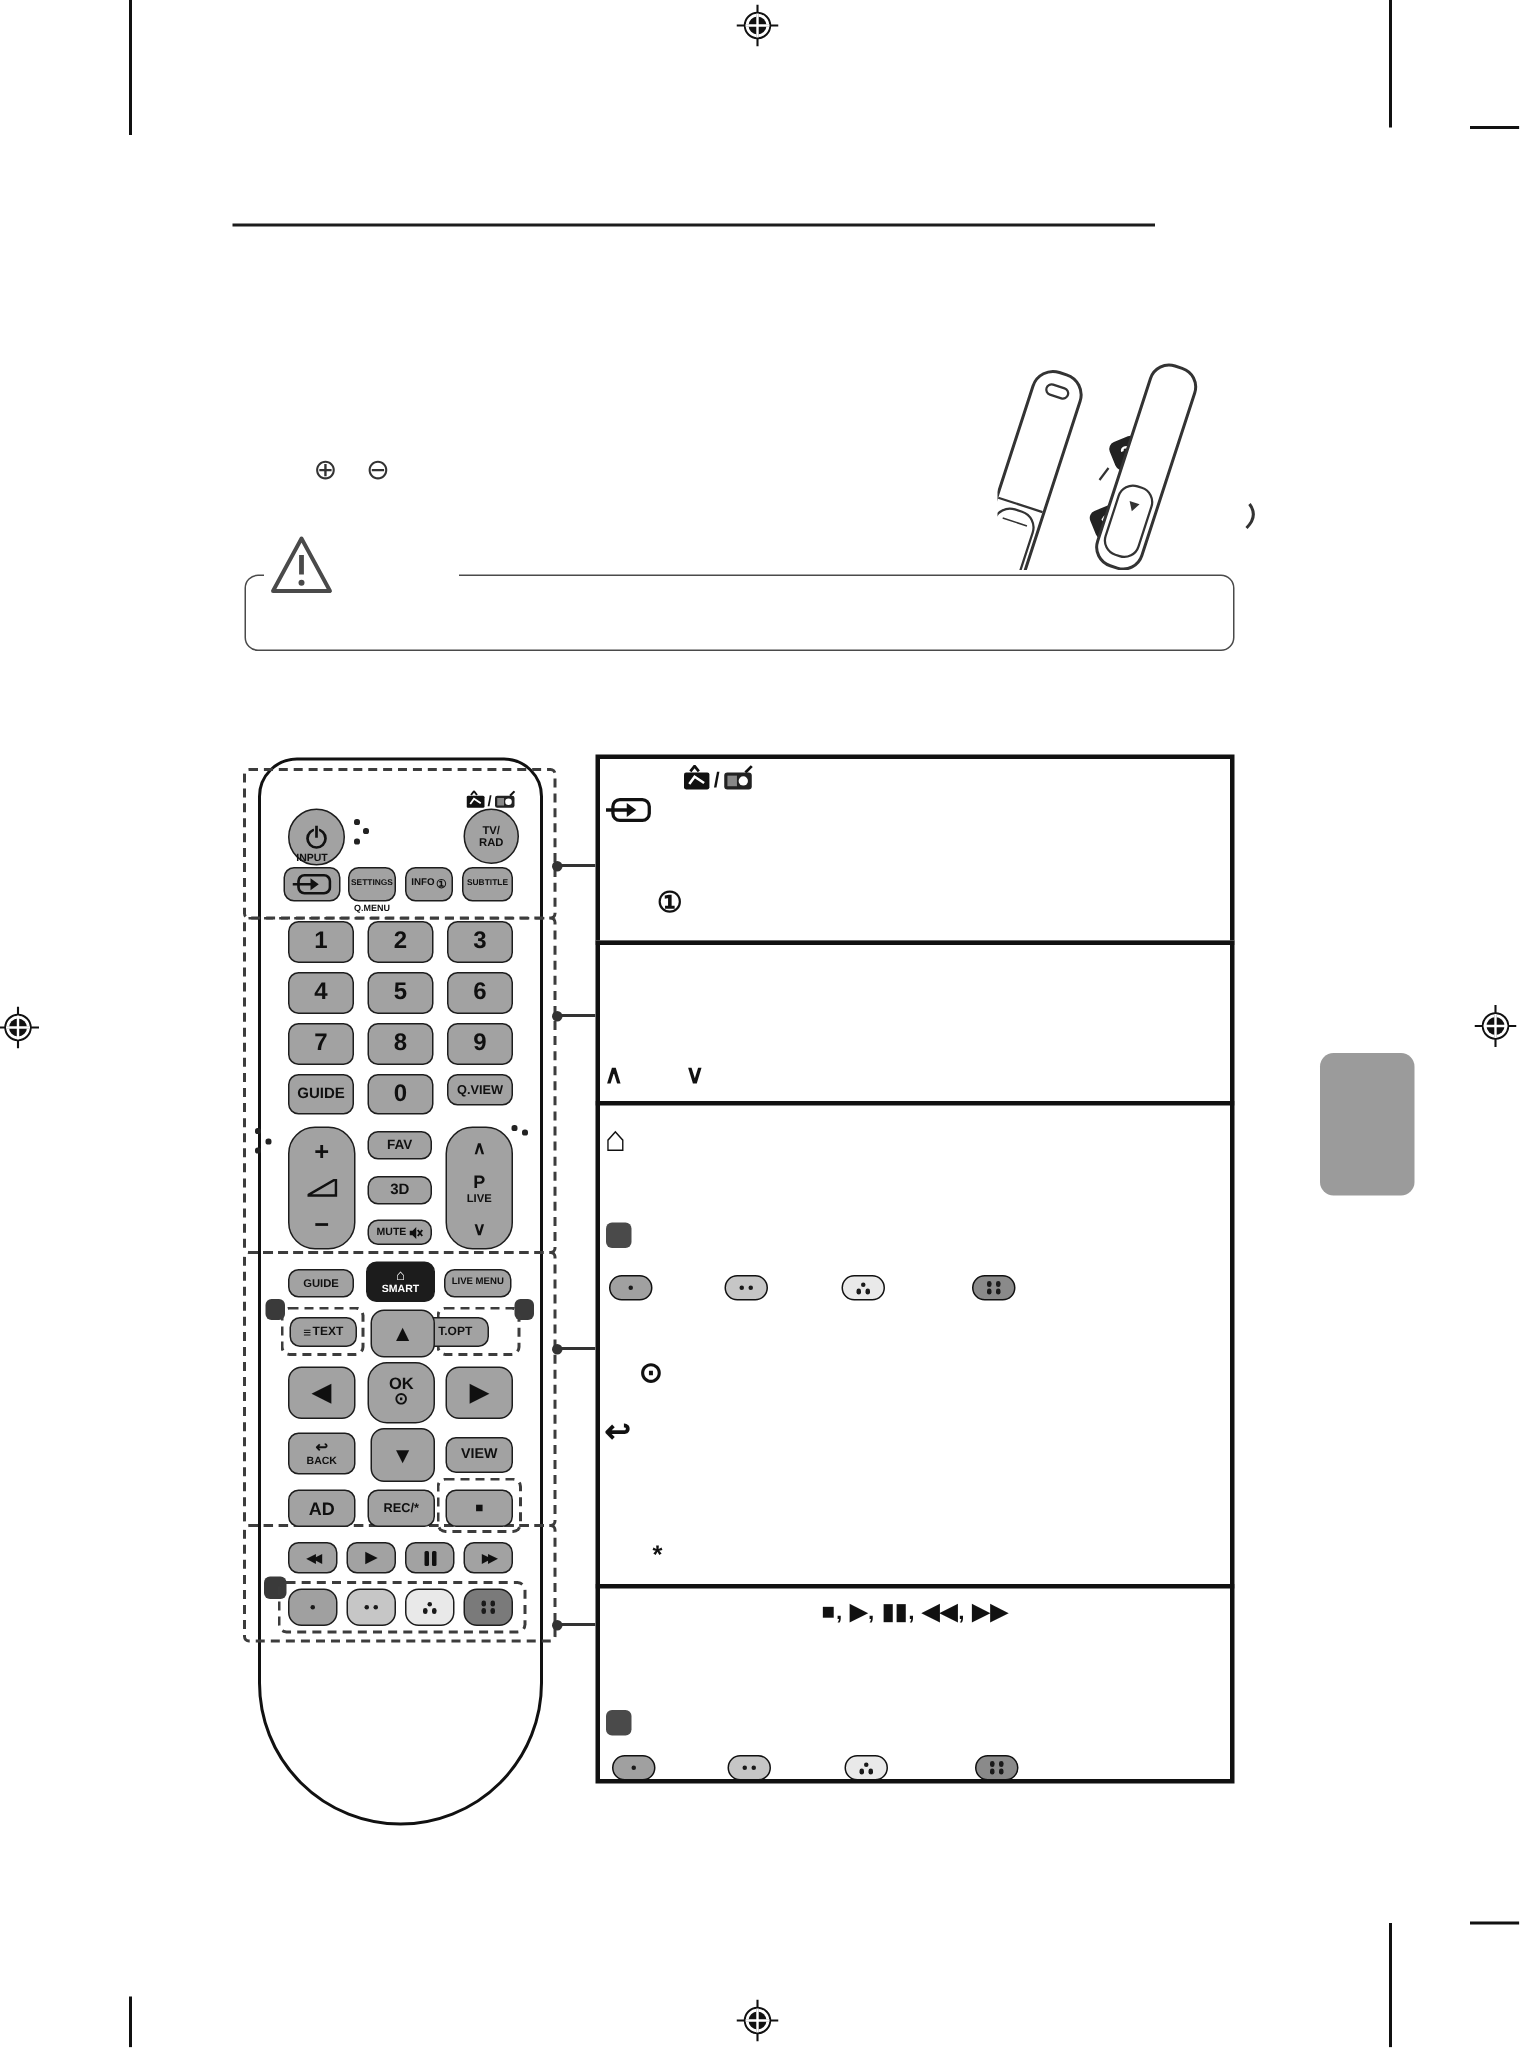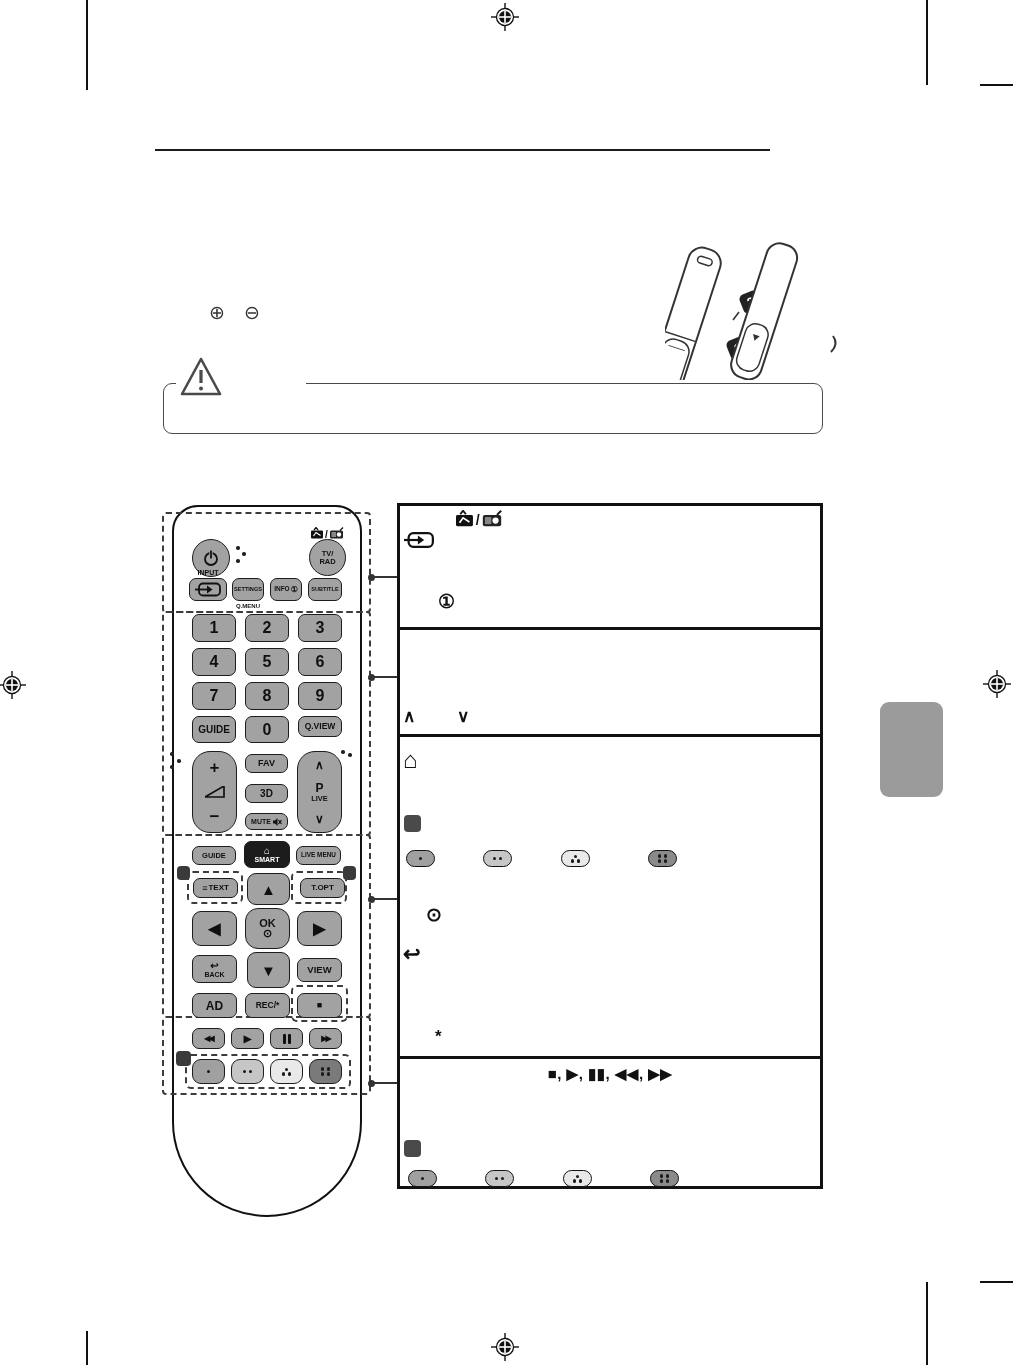--- a/index.html
+++ b/index.html
@@ -278,21 +278,21 @@
 
   <div class="marker" style="left:177px;top:866px;width:13px;height:14px"></div>
   <div class="marker" style="left:343px;top:866px;width:13px;height:14px"></div>
 
   <div class="dash-inner" style="left:187px;top:871px;width:56px;height:33px"></div>
   <div class="btn" style="left:193px;top:878px;width:45px;height:20px;font-size:8px;gap:1px">
     <span style="font-size:9px">≡</span>
       <span>TEXT</span>
   </div>
   <div class="dash-inner" style="left:291px;top:871px;width:56px;height:33px"></div>
-  <div class="btn" style="left:300px;top:878px;width:45px;height:20px;font-size:8px">
+  <div class="btn" style="left:281px;top:878px;width:45px;height:20px;font-size:8px">
       <span>T.OPT</span>
     </div>
 
   <div class="btn" style="left:247px;top:873px;width:43px;height:32px;font-size:15px;border-radius:9px">
       <span>▲</span>
     </div>
   <div class="btn" style="left:192px;top:911px;width:45px;height:35px;font-size:16px;border-radius:9px">
       <span>◀</span>
     </div>
   <div class="btn col" style="left:245px;top:908px;width:45px;height:41px;border-radius:13px;gap:0">

